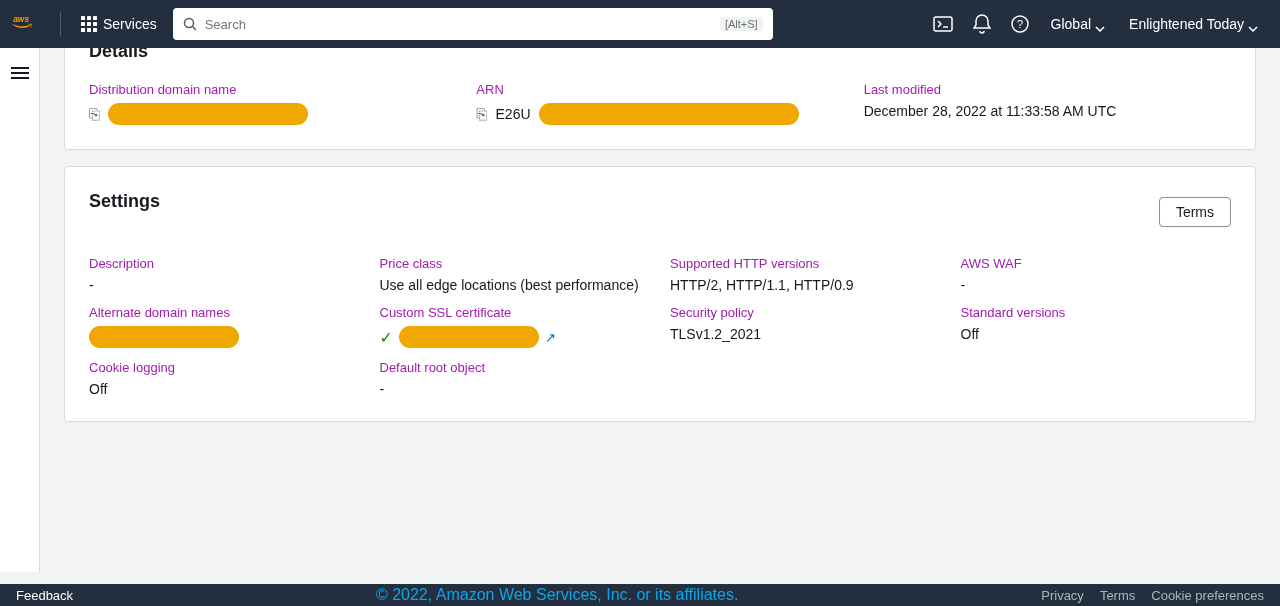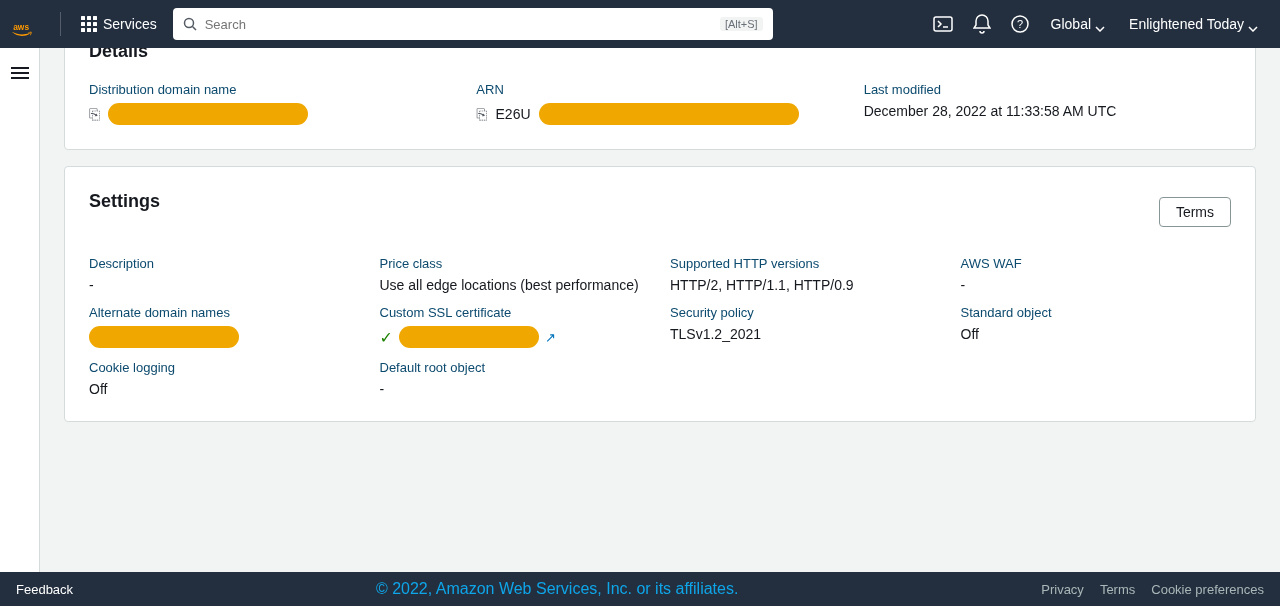--- a/index.html
+++ b/index.html
@@ -12,22 +12,23 @@
       display: flex;
       align-items: center;
       padding: 0 12px;
       gap: 8px;
       position: fixed;
       top: 0; left: 0; right: 0;
       z-index: 100;
     }
     .aws-logo {
       width: 36px; height: 36px;
-      display: flex; align-items: flex-end; justify-content: center;
+      display: flex; align-items: flex-start; justify-content: center;
       flex-shrink: 0;
+      font-style: italic;
     }
     .aws-logo svg { width: 36px; height: 28px; }
     .nav-divider {
       width: 1px; height: 24px;
       background: #555d6b;
       margin: 0 4px;
     }
     .nav-services {
       display: flex; align-items: center; gap: 6px;
       color: #fff; font-size: 14px; cursor: pointer;
@@ -117,21 +118,21 @@
       margin-bottom: 20px;
     }
 
     .details-grid {
       display: grid;
       grid-template-columns: 1fr 1fr 1fr;
       gap: 20px;
     }
     .field-label {
       font-size: 13px;
-      color: #0c4a6e;
+      color: #a21caf;
       margin-bottom: 6px;
     }
     .field-value {
       font-size: 14px;
       color: #16191f;
       display: flex;
       align-items: center;
       gap: 8px;
     }
 
@@ -193,21 +194,21 @@
     }
     .external-link-icon {
       color: #0073bb;
       font-size: 13px;
     }
 
     
     .bottom-bar {
       position: fixed;
       bottom: 0; left: 0; right: 0;
-      height: 34px;
+      height: 22px;
       background: #232f3e;
       display: flex;
       align-items: center;
       padding: 0 16px;
       z-index: 100;
     }
     .bottom-feedback {
       color: #fff;
       font-size: 13px;
       cursor: pointer;
@@ -395,21 +396,21 @@
           <span class="external-link-icon">↗</span>
         </div>
       </div>
 
       <div>
         <div class="field-label">Security policy</div>
         <div class="field-value-text">TLSv1.2_2021</div>
       </div>
 
       <div>
-        <div class="field-label">Standard object</div>
+        <div class="field-label">Standard versions</div>
         <div class="field-value-text">Off</div>
       </div>
 
       <div>
         <div class="field-label">Cookie logging</div>
         <div class="field-value-text">Off</div>
       </div>
 
       <div>
         <div class="field-label">Default root object</div>

